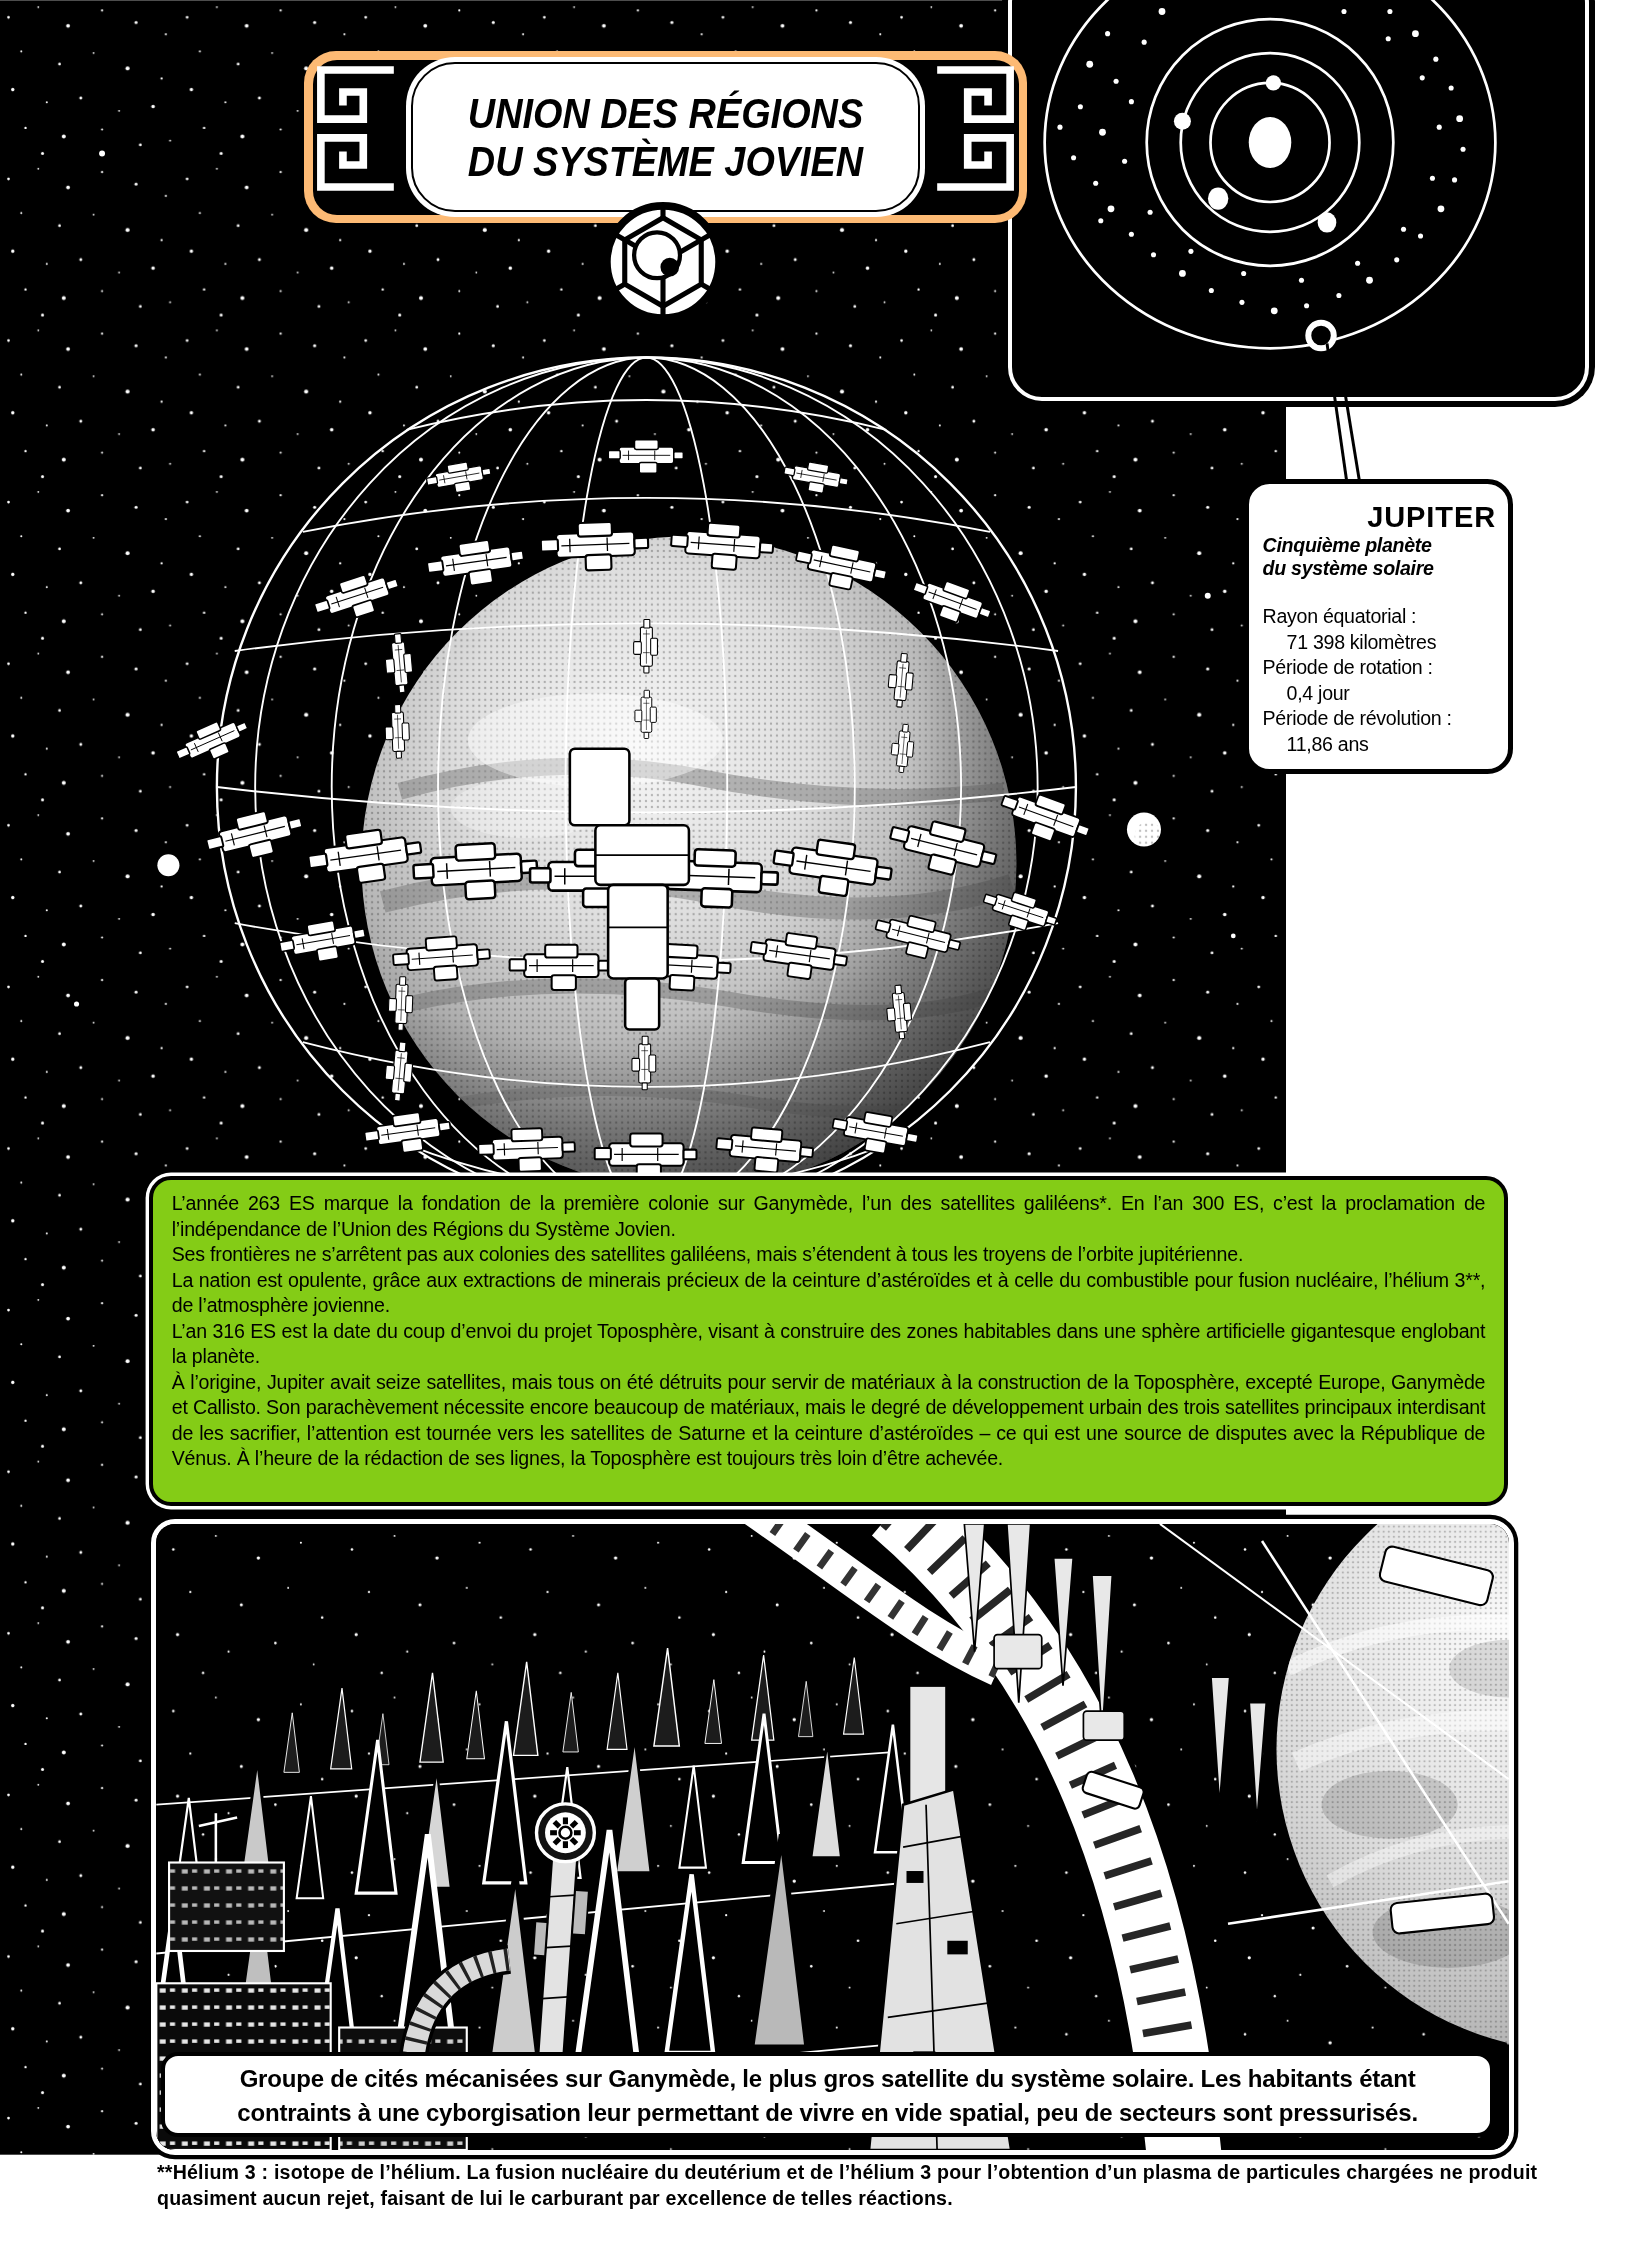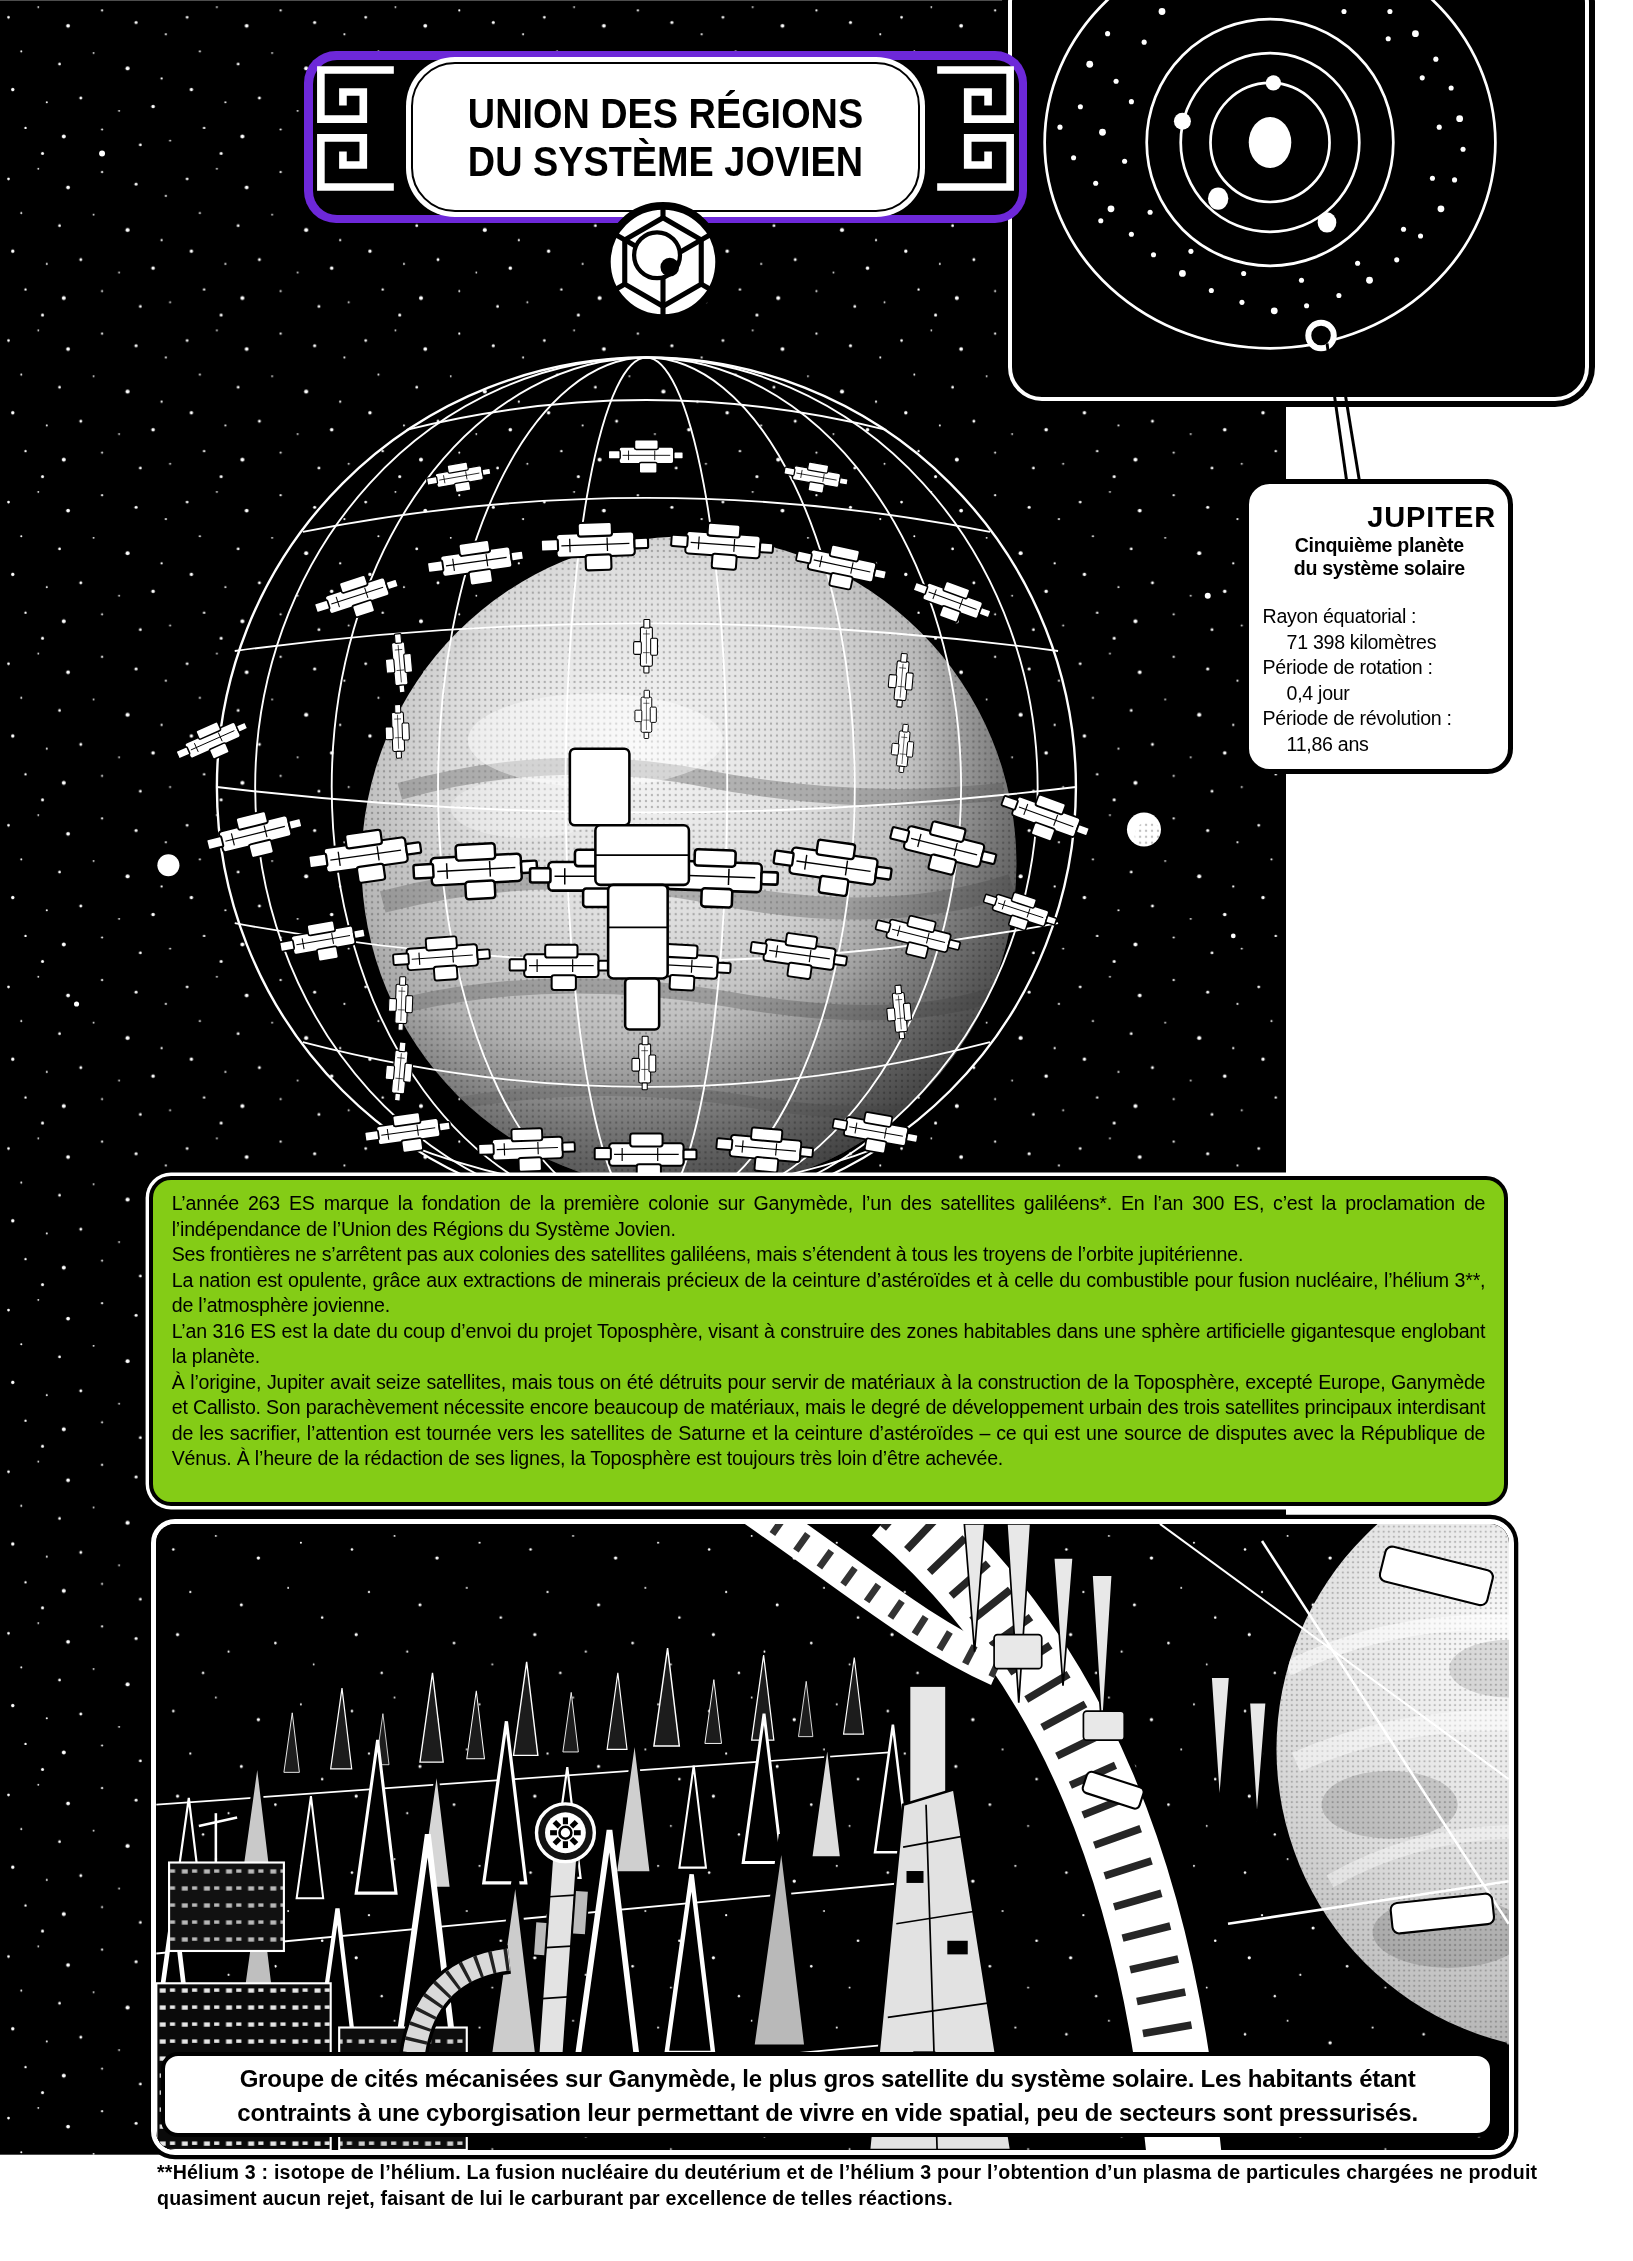--- a/index.html
+++ b/index.html
@@ -3,42 +3,42 @@
 <meta charset="utf-8">
 <style>
   * { margin:0; padding:0; box-sizing:border-box; }
   html,body { width:1633px; height:2261px; background:#ffffff; font-family:"Liberation Sans", sans-serif; color:#000; }
   #page { position:relative; width:1633px; height:2261px; overflow:hidden; background:#fff; }
 
   
   #space { position:absolute; left:0; top:0; width:1286px; height:2155px; z-index:1; }
 
   
-  #banner { position:absolute; left:304px; top:51px; width:723px; height:172px; background:#6d28d9; border-radius:32px; z-index:4; }
+  #banner { position:absolute; left:304px; top:51px; width:723px; height:172px; background:#fdba74; border-radius:32px; z-index:4;font-style:italic; }
   #bannerBand { position:absolute; inset:8.5px; background:#000; border-radius:24px; }
   #bannerOrnL, #bannerOrnR { position:absolute; top:12px; width:95px; height:131px; }
   #bannerOrnL { left:5.1px; }
   #bannerOrnR { right:5.1px; transform:scale(-1,1); }
   #titleBox { position:absolute; left:102px; top:6px; right:102px; bottom:6px; background:#fff; border-radius:49px; }
   #titleLine { position:absolute; inset:5.1px; border:2.1px solid #000; border-radius:44px; }
   #titleText { position:absolute; inset:0; display:flex; flex-direction:column; justify-content:center; align-items:center; transform:scaleX(0.88); }
   #titleText div { font-weight:bold; font-size:43px; line-height:48px; letter-spacing:0px; white-space:nowrap; }
 
   
   #emblem { position:absolute; left:595px; top:194px; width:136px; height:136px; z-index:5; }
 
   
   #orbitBox { position:absolute; left:1008px; top:-31px; width:581px; height:432px; background:#000; border:4.3px solid #fff; box-shadow:0 0 0 6px #000; border-radius:34px; z-index:2; overflow:hidden; }
   #orbitBox svg { position:absolute; left:-4.3px; top:-4.3px; }
   #connector { position:absolute; left:1225px; top:289px; width:391px; height:204px; z-index:3; pointer-events:none; }
 
   
   #card { position:absolute; left:1244px; top:479px; width:269px; height:295px; background:#fff; border:5.1px solid #000; border-radius:25.5px; z-index:4; padding:17px 12px 0 13.6px; }
   #card .cTitle { font-weight:bold; font-size:29px; text-align:right; letter-spacing:0.9px; }
-  #card .cSub { font-weight:bold; font-size:19.6px; line-height:23px; text-align:center; letter-spacing:-0.3px; }
+  #card .cSub { font-weight:bold; font-size:19.6px; line-height:23px; letter-spacing:-0.3px;font-style:italic; }
   #card .cFields { margin-top:24px; font-weight:normal; font-size:19.6px; line-height:25.5px; letter-spacing:-0.3px; }
   #card .cVal { padding-left:24px; }
 
   
   #histBox { position:absolute; left:149px; top:1176px; width:1359px; height:330px; background:#84cc16; border:4.3px solid #000; border-radius:22px; box-shadow:0 0 0 3.4px #fff; z-index:4; padding:11px 18.7px 0 18.7px; overflow:hidden; }
   #histBox p { font-size:19.6px; line-height:25.5px; text-align:justify; letter-spacing:-0.2px; }
 
   
   #panel { position:absolute; left:151px; top:1519px; width:1363px; height:636px; background:#000; border:5.1px solid #fff; box-shadow:0 0 0 4.3px #000; border-radius:24px; z-index:2; overflow:hidden; }
   #cityArt { position:absolute; left:0; top:0; }

